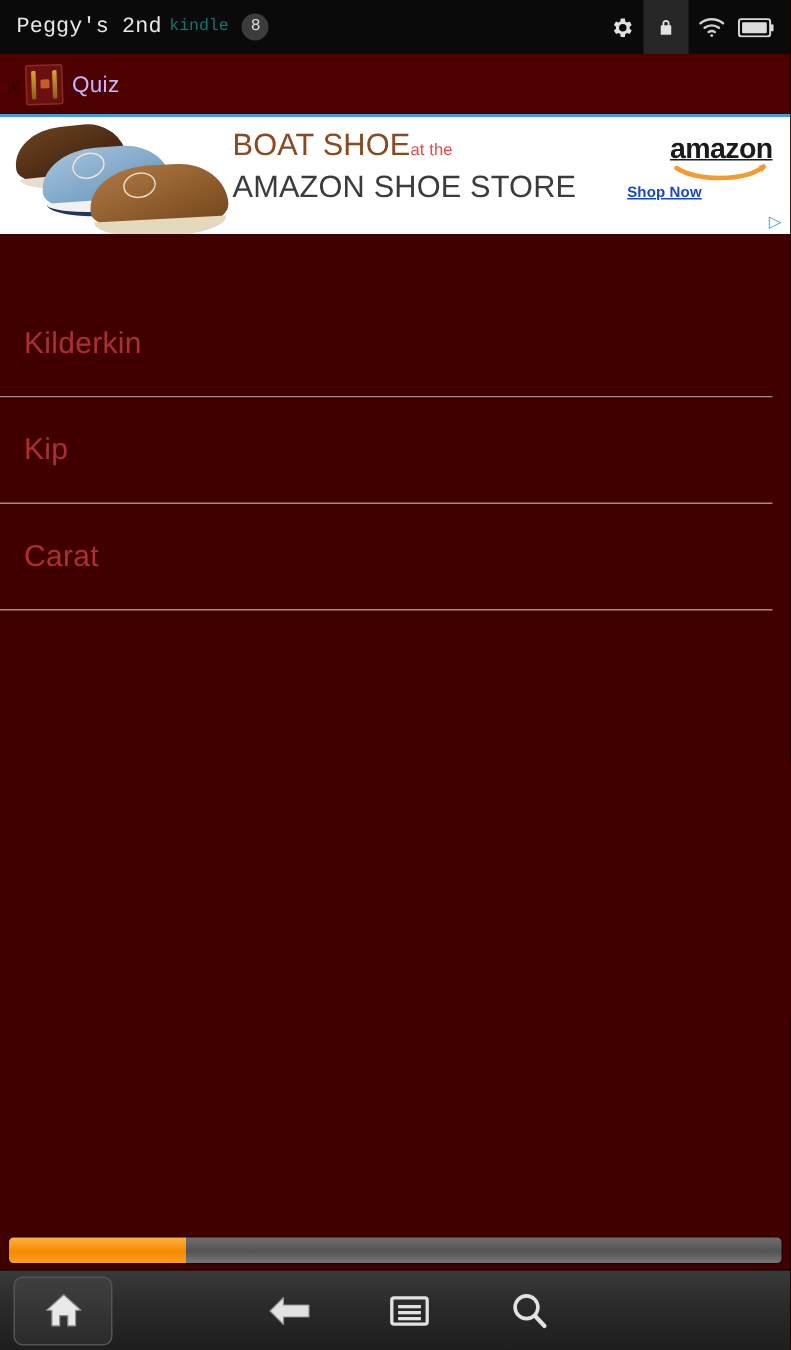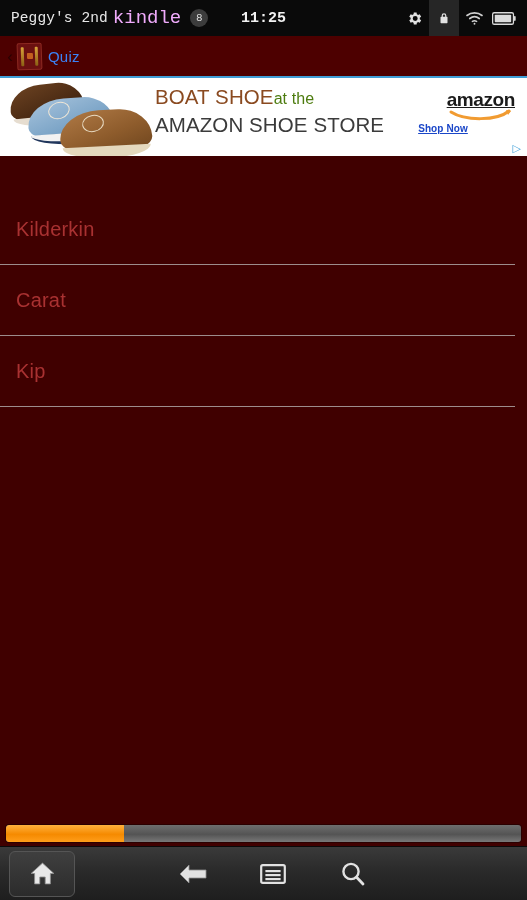--- a/index.html
+++ b/index.html
@@ -30,22 +30,22 @@
     padding: 0 8px 0 11px;
     font-family: Liberation Mono, monospace;
   }
   .sb-device {
     font-size: 14.5px;
     color: #e8e8e8;
     letter-spacing: .1px;
     white-space: nowrap;
   }
   .sb-brand {
-    font-size: 19px;
-    color: #f0abfc;
+    font-size: 11px;
+    color: #0f766e;
     margin-left: 5px;
     white-space: nowrap;
   }
   .sb-badge {
     margin-left: 9px;
     width: 18px; height: 18px;
     border-radius: 50%;
     background: #3c3c3c;
     color: #dcdcdc;
     font-size: 11px;
@@ -122,21 +122,21 @@
   }
   .appbar-icon i {
     position: absolute;
     left: 9px; top: 9px;
     width: 6px; height: 6px;
     background: #c4601f;
     border-radius: 1px;
   }
   .appbar-title {
     font-size: 15px;
-    color: #3b82f6;
+    color: #c4b5fd;
     letter-spacing: .2px;
   }
 
   
   .ad {
     position: absolute;
     left: 0; top: 76px;
     width: 527px; height: 80px;
     background: #ffffff;
     border-top: 2px solid #3f9fd8;
@@ -212,22 +212,22 @@
     left: 155px; top: 7px;
     width: 290px;
   }
   .ad-line1 {
     font-size: 20.5px;
     color: #8a4a20;
     letter-spacing: .1px;
     white-space: nowrap;
   }
   .ad-line1 .sub {
-    color: #4d7c0f;
-    font-size: 16px;
+    color: #ef4444;
+    font-size: 11px;
   }
   .ad-line2 {
     margin-top: 4px;
     font-size: 20.5px;
     color: #3b3b3b;
     letter-spacing: .1px;
     display: flex;
     align-items: baseline;
     white-space: nowrap;
     gap: 22px;
@@ -349,21 +349,20 @@
 </style>
 </head>
 <body>
 
 <div id="screen">
 
   <div class="statusbar">
     <div class="sb-device">Peggy's 2nd</div>
     <div class="sb-brand">kindle</div>
     <div class="sb-badge">8</div>
-    <div class="sb-clock">11:25</div>
 
     <div class="sb-icons">
       <div class="sb-ico">
         <svg width="17" height="17" viewBox="0 0 24 24" fill="#e2e2e2">
           <path d="M19.4 13a7.8 7.8 0 0 0 0-2l2-1.5-2-3.4-2.4 1a7.6 7.6 0 0 0-1.7-1L15 3.4h-4l-.3 2.7c-.6.2-1.2.6-1.7 1l-2.4-1-2 3.4L6.6 11a7.8 7.8 0 0 0 0 2l-2 1.5 2 3.4 2.4-1c.5.4 1.1.8 1.7 1l.3 2.7h4l.3-2.7c.6-.2 1.2-.6 1.7-1l2.4 1 2-3.4-2-1.5zM13 15.5A3.5 3.5 0 1 1 13 8.5a3.5 3.5 0 0 1 0 7z"></path>
         </svg>
       </div>
       <div class="sb-ico lockbg">
         <svg width="14" height="17" viewBox="0 0 24 24" fill="#e2e2e2">
           <path d="M17 9h-1V7a4 4 0 0 0-8 0v2H7a1 1 0 0 0-1 1v9a1 1 0 0 0 1 1h10a1 1 0 0 0 1-1v-9a1 1 0 0 0-1-1zm-7-2a2 2 0 0 1 4 0v2h-4V7z"></path>
@@ -424,24 +423,24 @@
 
     <div class="ad-choices">▷</div>
   </div>
 
 
   <div class="options">
     <div class="option">
       <span>Kilderkin</span>
     </div>
     <div class="option">
+      <span>Kip</span>
+    </div>
+    <div class="option">
       <span>Carat</span>
-    </div>
-    <div class="option">
-      <span>Kip</span>
     </div>
   </div>
 
   <div class="progress-wrap">
     <div class="progress-fill" id="progress-fill" style="width: 23%;"></div>
   </div>
 
   <div class="navbar">
     <div class="home-btn">
       <svg width="27" height="25" viewBox="0 0 26 24">

